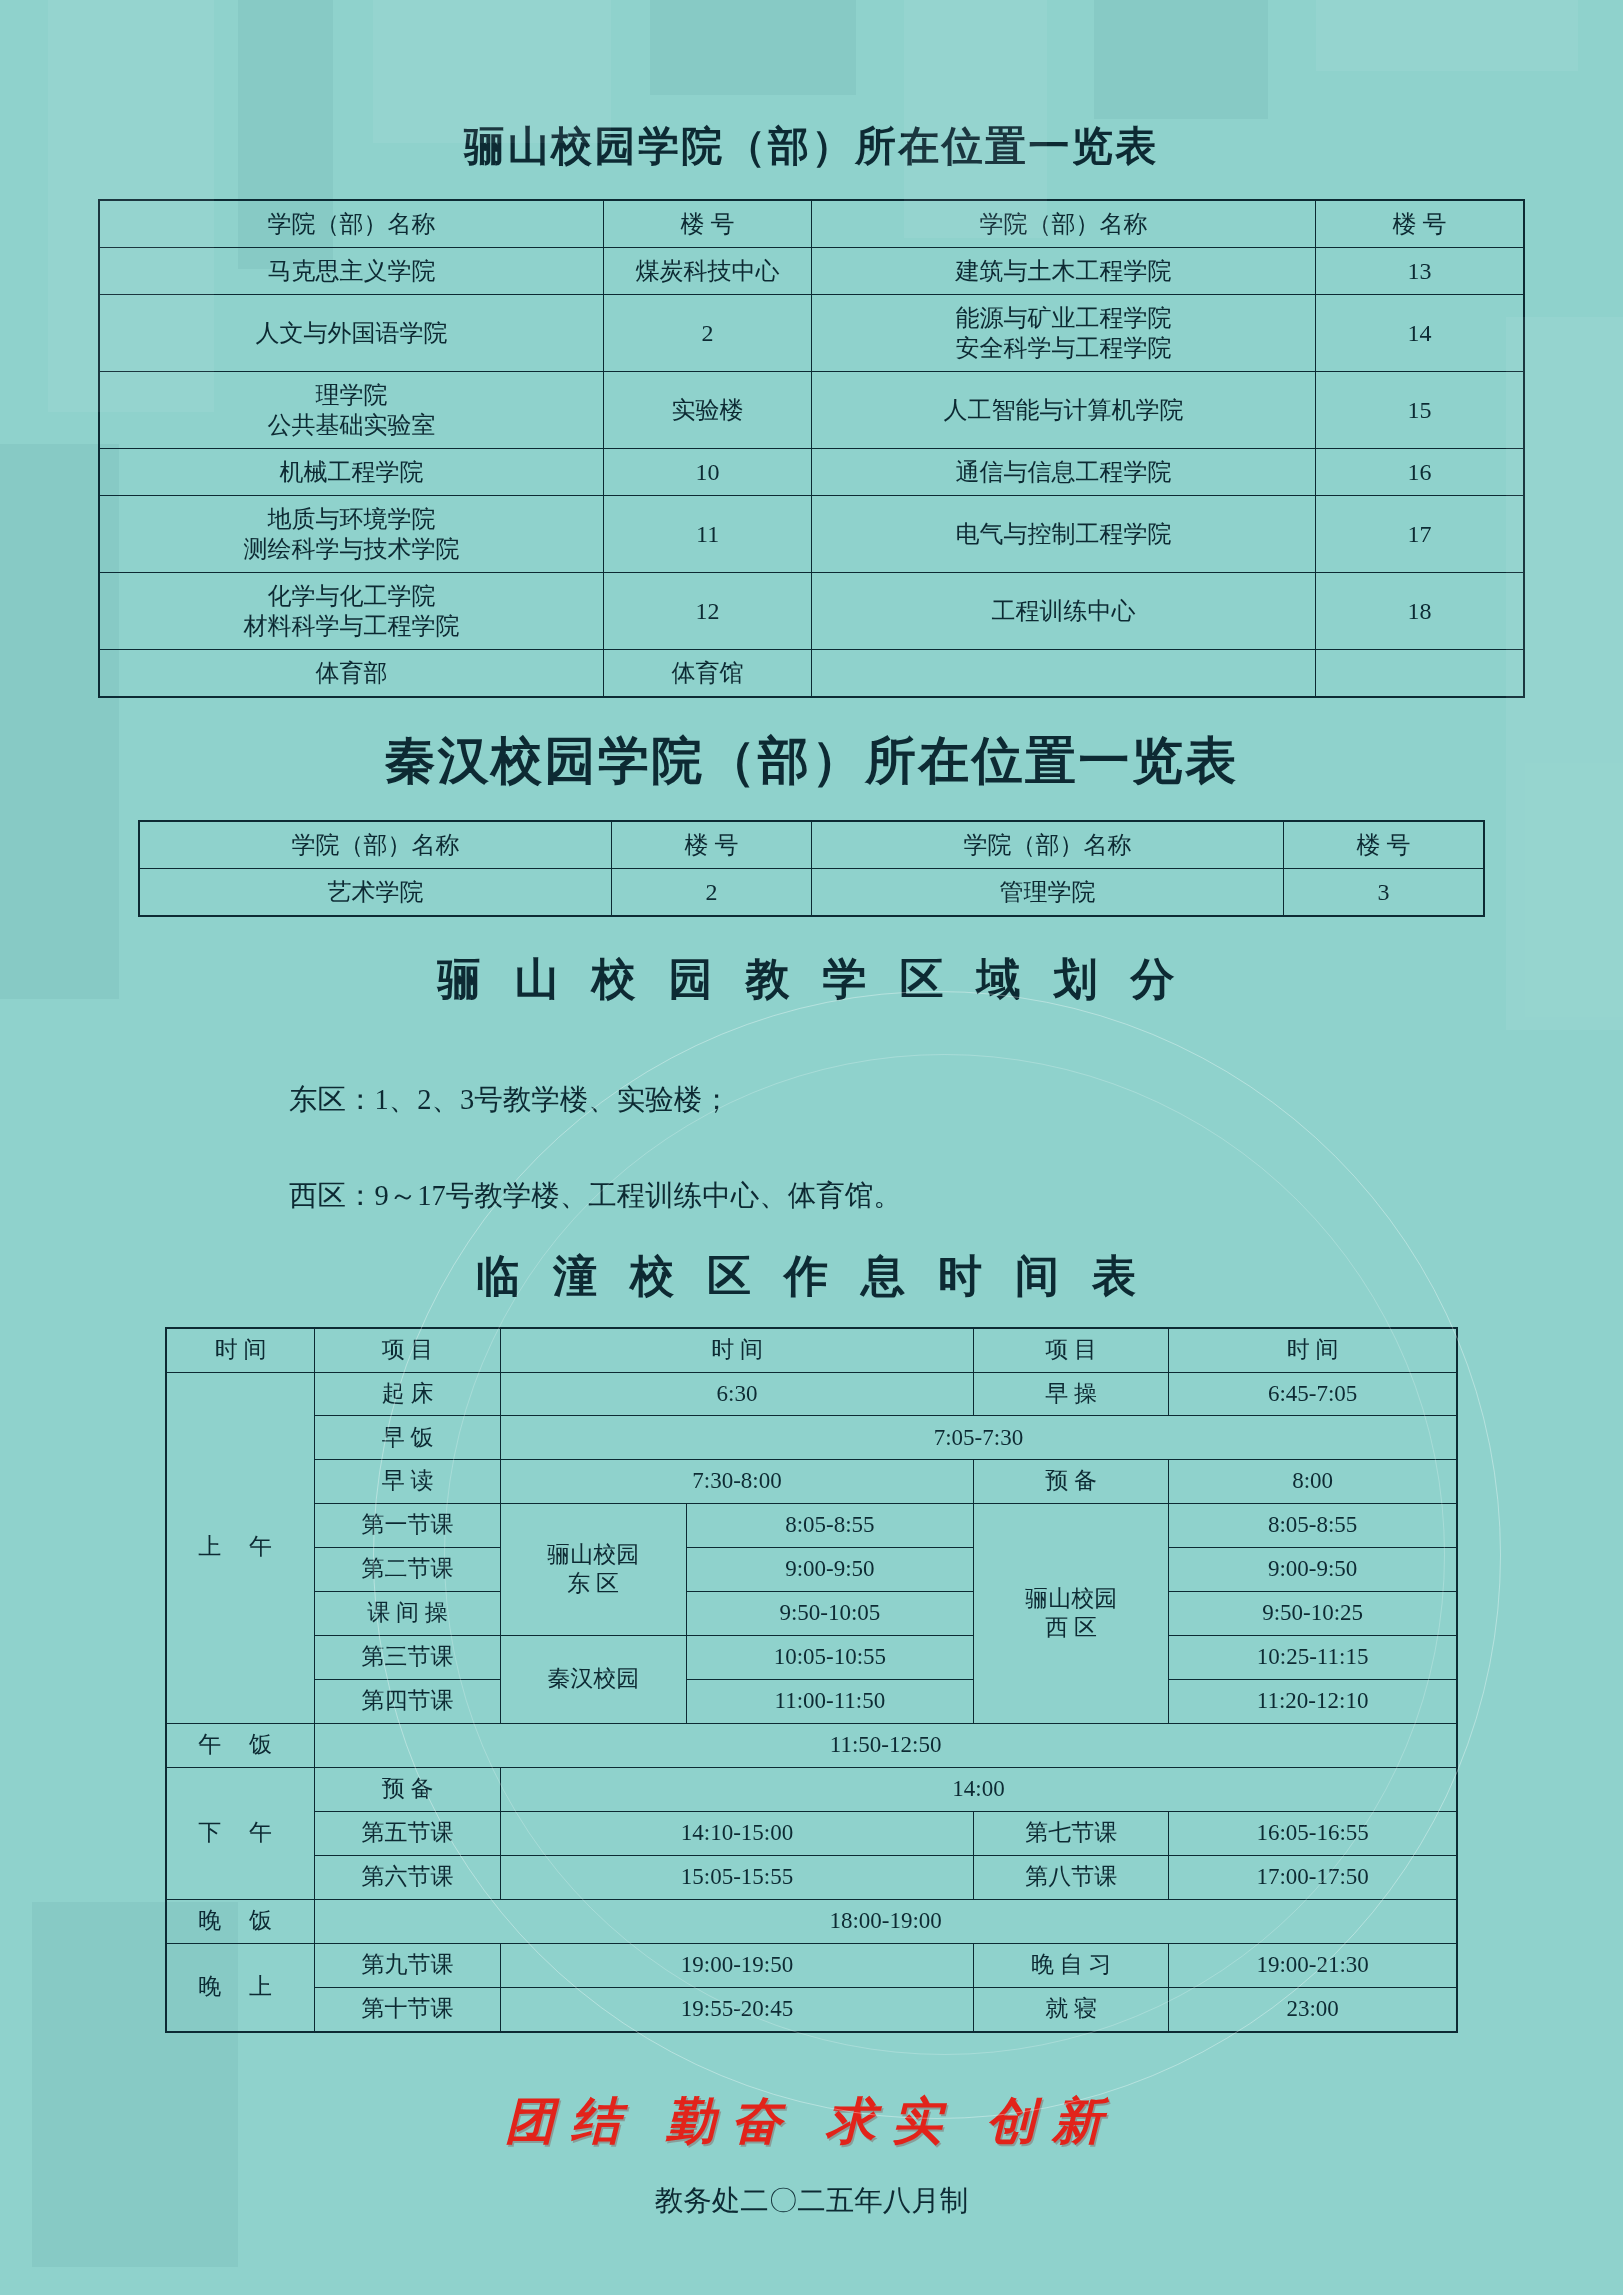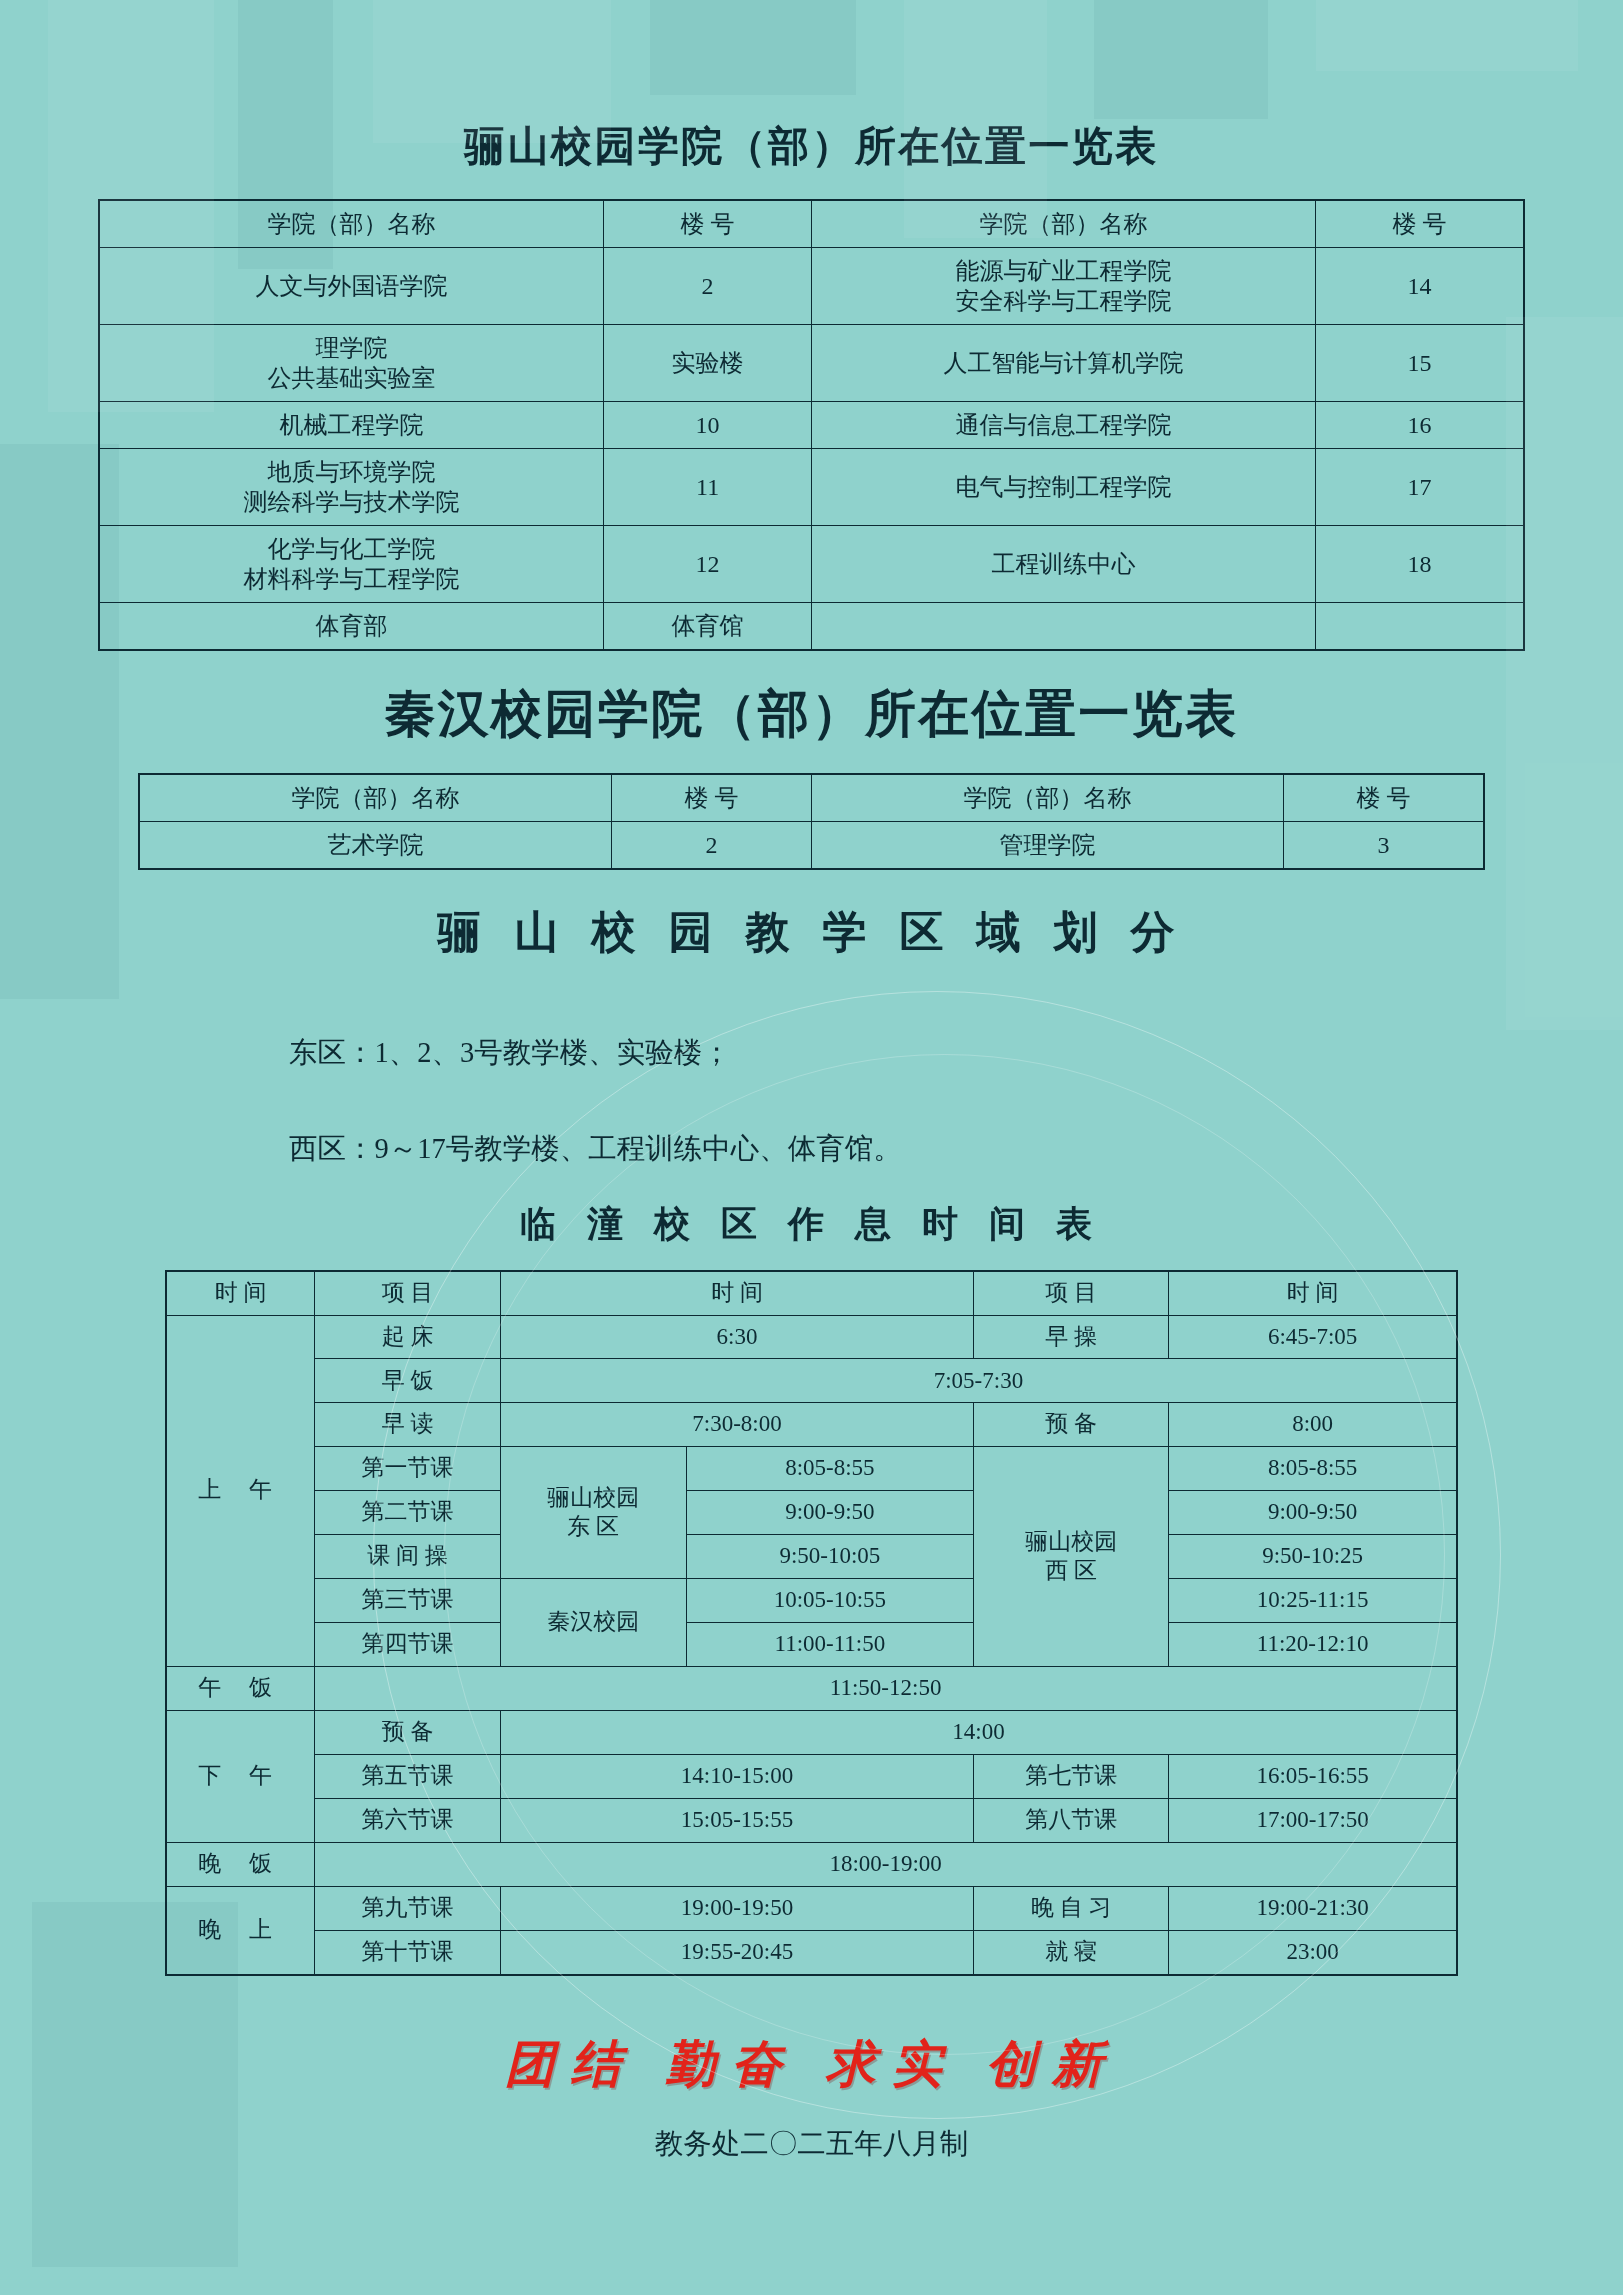--- a/index.html
+++ b/index.html
@@ -75,21 +75,21 @@
     padding-top: 28.5px;
     padding-bottom: 24px;
   }
   .title-3 {
     font-size: 44px;
     letter-spacing: 11px;
     padding-top: 33px;
     padding-bottom: 20.6px;
   }
   .title-4 {
-    font-size: 36px;
+    font-size: 44px;
     letter-spacing: 11px;
     padding-top: 27px;
     padding-bottom: 20.6px;
   }
 
   table {
     border-collapse: collapse;
     background: transparent;
   }
   table.frame {
@@ -191,20 +191,26 @@
 
   <table class="frame t-college">
     <tbody>
       <tr>
         <td class="name">学院（部）名称</td>
         <td class="bld">楼 号</td>
         <td class="name">学院（部）名称</td>
         <td class="bld">楼 号</td>
       </tr>
       <tr>
+        <td class="name">马克思主义学院</td>
+        <td class="bld">煤炭科技中心</td>
+        <td class="name">建筑与土木工程学院</td>
+        <td class="bld">13</td>
+      </tr>
+      <tr>
         <td class="name">人文与外国语学院</td>
         <td class="bld">2</td>
         <td class="name" style="white-space:pre-line">能源与矿业工程学院
 安全科学与工程学院</td>
         <td class="bld">14</td>
       </tr>
       <tr>
         <td class="name" style="white-space:pre-line">理学院
 公共基础实验室</td>
         <td class="bld">实验楼</td>

